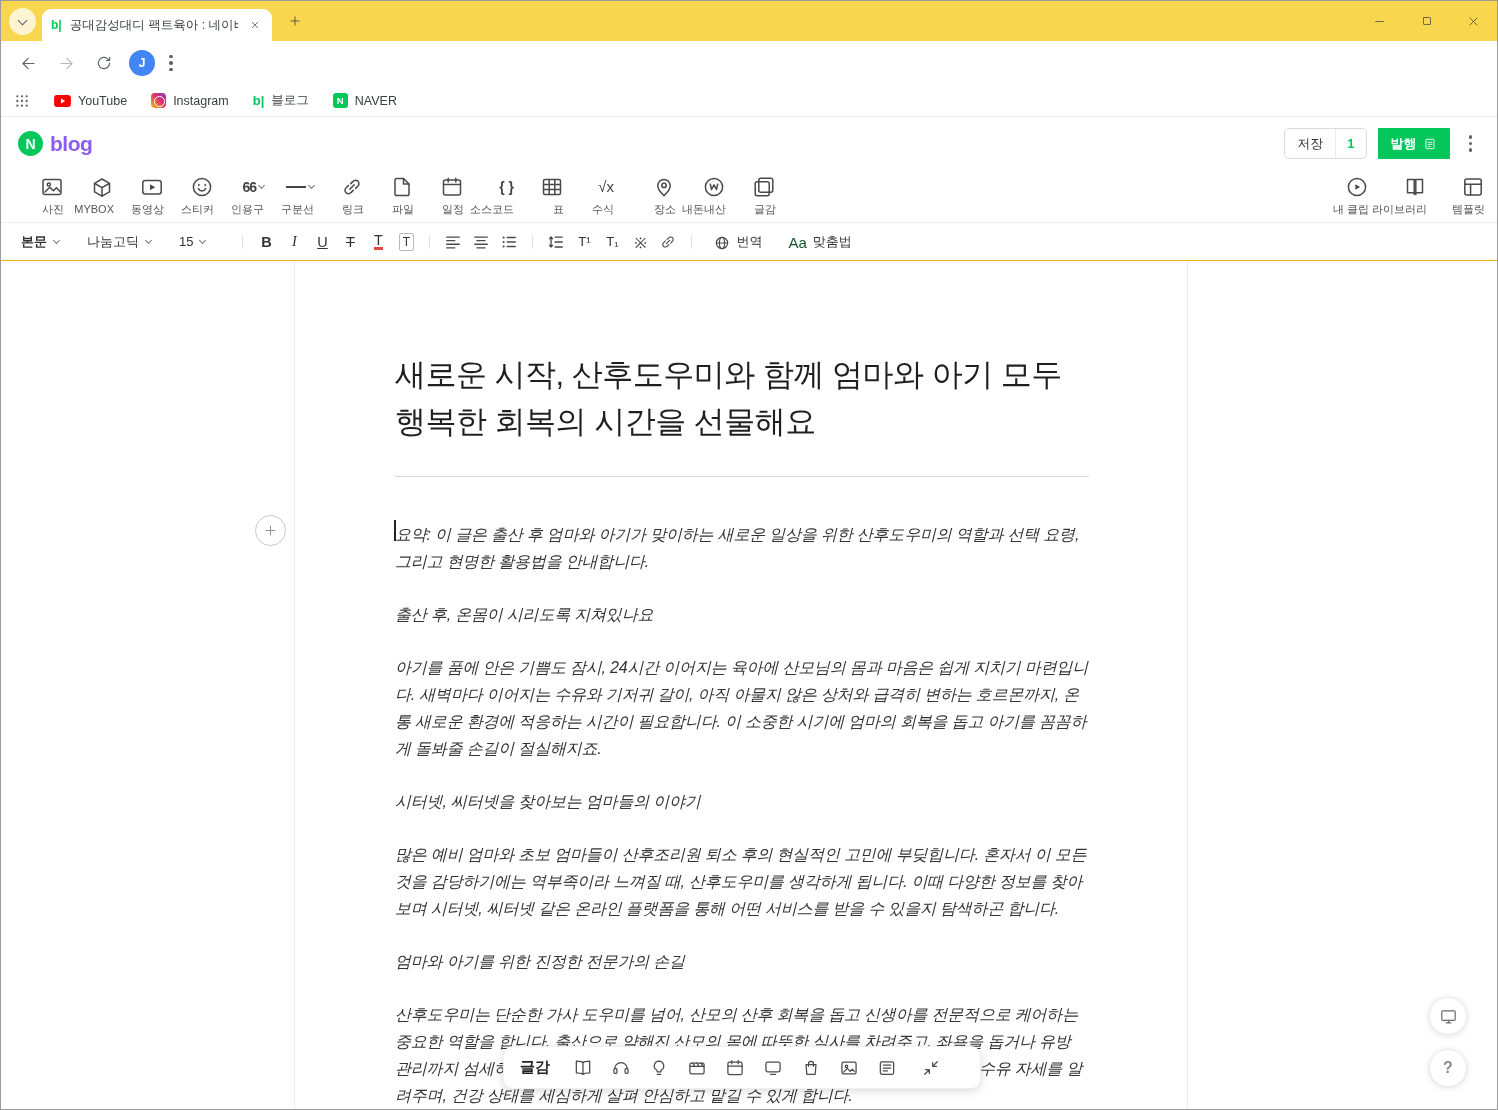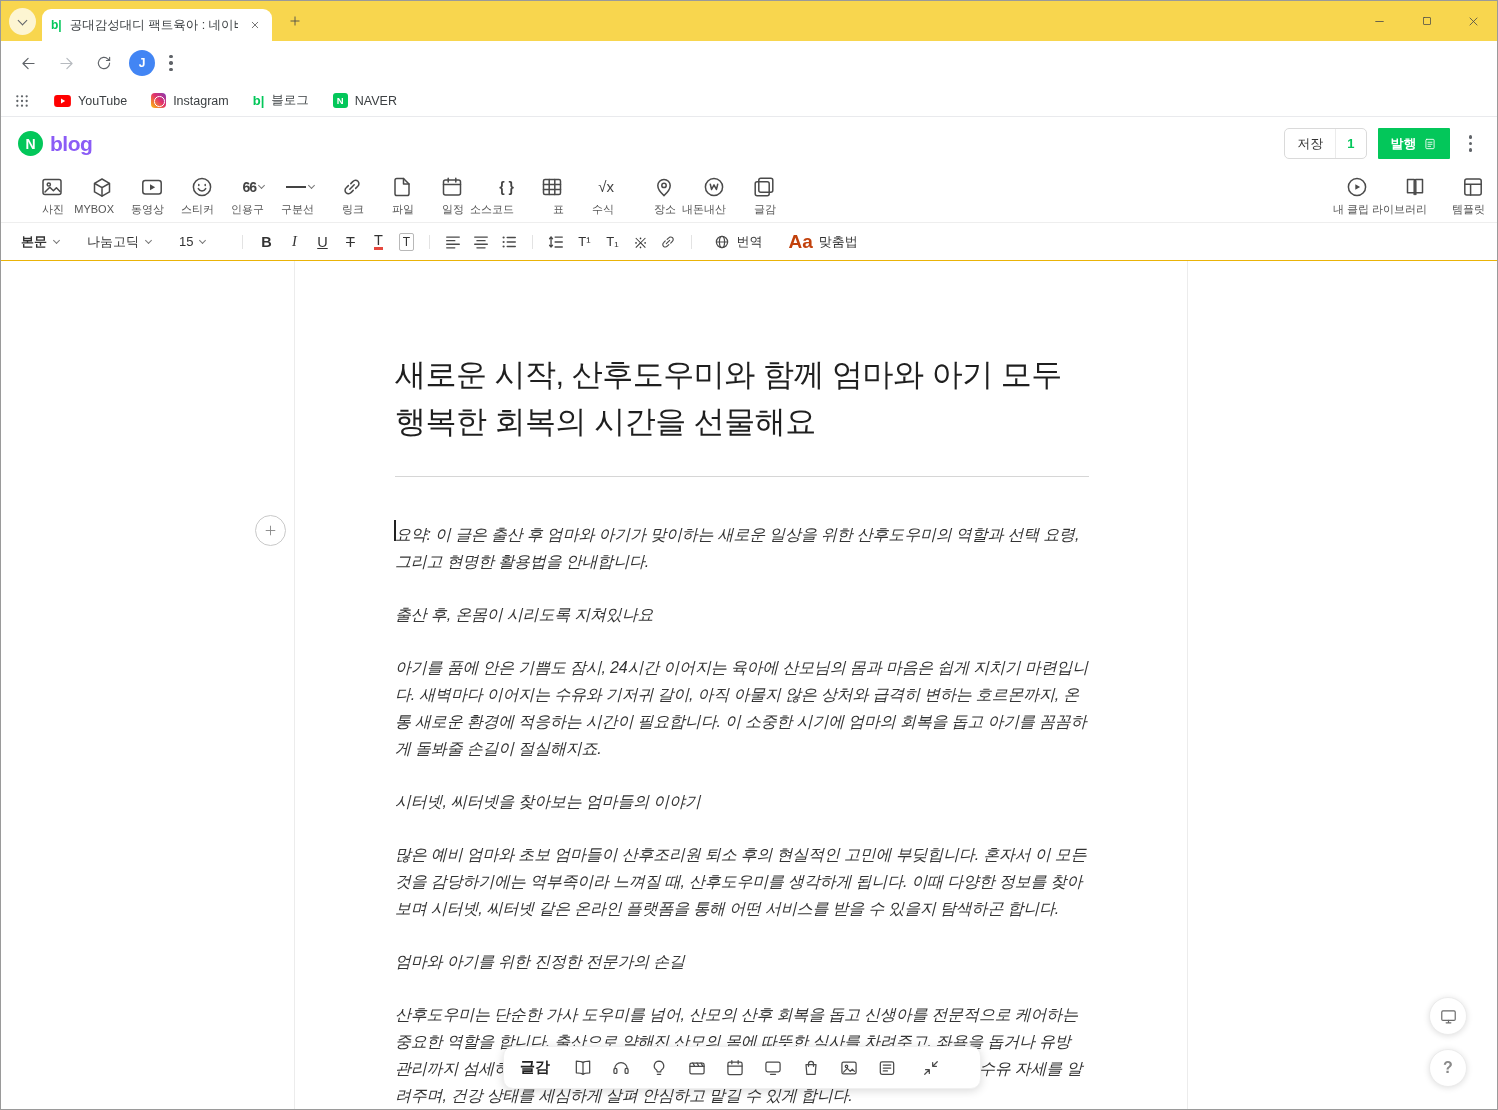--- a/index.html
+++ b/index.html
@@ -86,22 +86,22 @@
     font-size:14.5px; color:#333; }
   .f-btn svg { width:18px; height:18px; }
   .v-sep { width:1px; height:14px; background:#E3E3E3; margin:0 9px; }
   .g-b { font-weight:800; }
   .g-i { font-style:italic; font-family:"Liberation Serif", serif; }
   .g-u { text-decoration:underline; }
   .g-s { text-decoration:line-through; }
   .t-color { border-bottom:3px solid #E5483F; line-height:14px; }
   .t-bg { border:1px solid #B8B8B8; border-radius:2px; padding:0 3px; font-size:12px; line-height:16px; }
   .g-sup, .g-sub { font-size:13px; }
-  .fmt-label { display:flex; align-items:center; gap:6px; font-size:13px; color:#333; margin:0 13px; }
-  .aa-glyph { font-size:19px; font-weight:700; color:#c2410c; }
+  .fmt-label { display:flex; align-items:flex-end; gap:6px; font-size:13px; color:#333; margin:0 13px; }
+  .aa-glyph { font-size:15px; font-weight:400; color:#14532d; }
 
   
   .content { position:absolute; top:260px; left:0; right:0; bottom:0; background:#fff; overflow:hidden; }
   .col-line { position:absolute; top:0; bottom:0; width:1px; background:#ECECEC; }
   .cl-left { left:293px; } .cl-right { left:1186px; }
   .add-btn { position:absolute; left:254px; top:254px; width:31px; height:31px; border:1px solid #C9C9C9;
     border-radius:50%; background:#fff; display:flex; align-items:center; justify-content:center; }
   .caret { position:absolute; left:393px; top:259px; width:1.5px; height:21px; background:#222; }
   .doc { position:absolute; left:394px; top:0; width:694px; }
   .doc-title { margin:90px 0 0; font-size:31px; line-height:47px; font-weight:400; color:#1f1f1f; letter-spacing:-.5px; }

